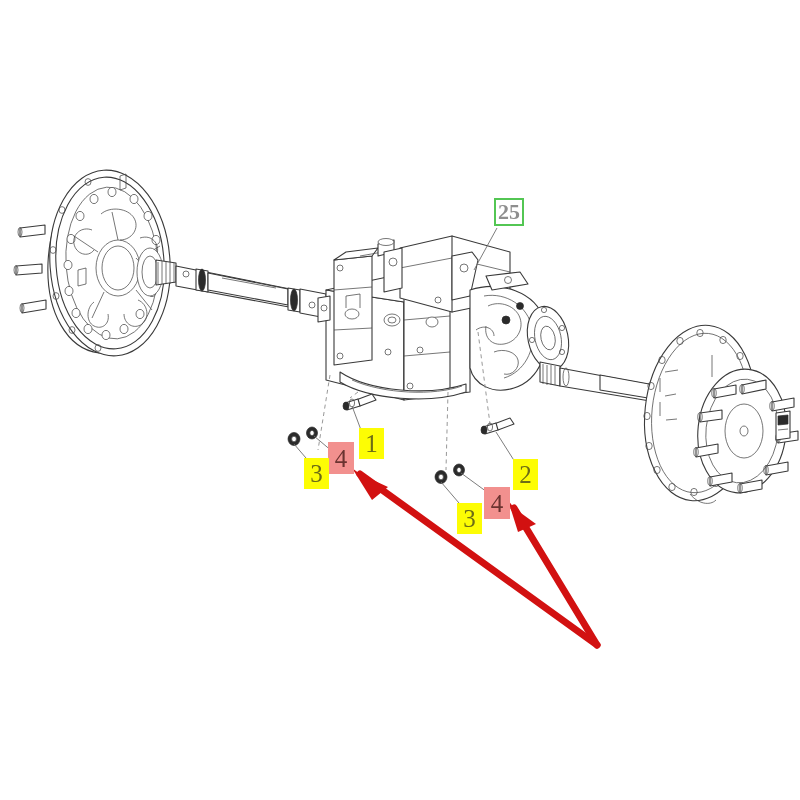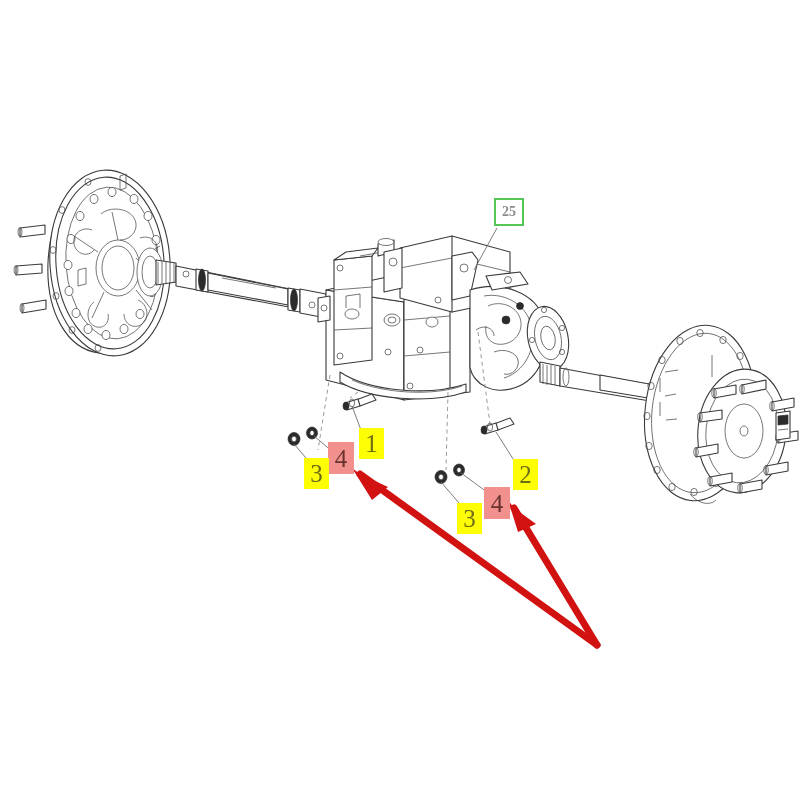--- a/index.html
+++ b/index.html
@@ -44,21 +44,21 @@
   .callout.pink {
     background: #f2908e;
     color: #6b3330;
     font-size: 25px;
     font-weight: 400;
   }
   .callout.green-box {
     background: #ffffff;
     color: #8e8e8e;
     border: 2px solid #53c653;
-    font-size: 14px;
+    font-size: 22px;
     font-weight: 700;
   }
 </style>
 </head>
 <body>
 
 <div id="stage">
 
   <svg id="artboard" viewBox="0 0 800 800" xmlns="http://www.w3.org/2000/svg">
     <defs>

